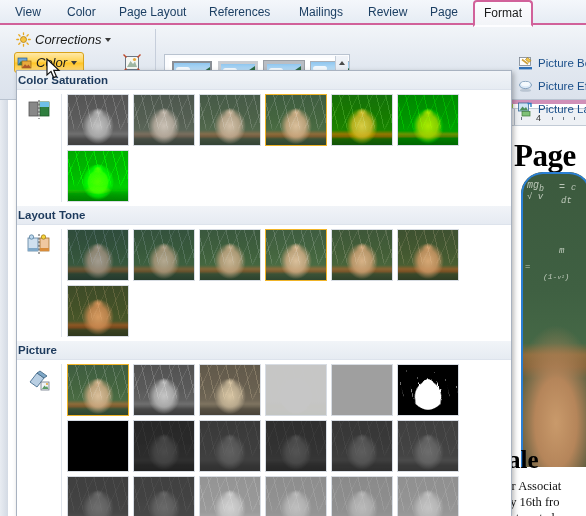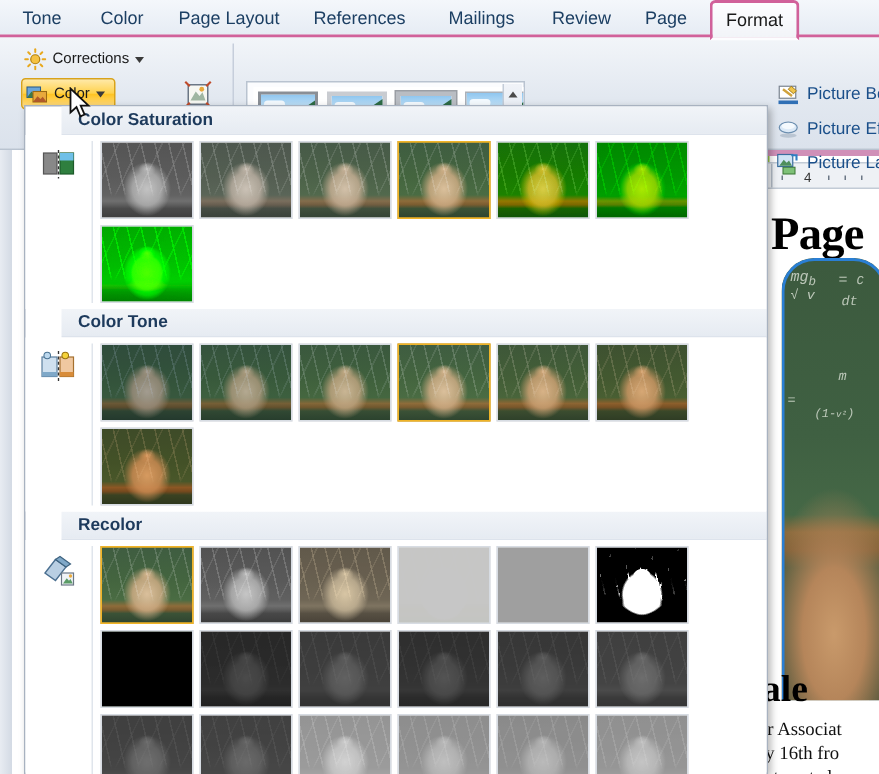--- a/index.html
+++ b/index.html
@@ -90,22 +90,22 @@
 
   .ribbon-body {
     position:absolute; left:0; top:25px; width:586px; height:75px;
     background:linear-gradient(180deg,#f2f5f9 0%,#e2e8f0 55%,#dbe2ec 100%);
     border-bottom:1px solid #b9c3d0;
   }
   .grp-sep { position:absolute; top:4px; width:1px; height:64px; background:#c6cedb; }
 
   .rb-btn {
     position:absolute; height:21px; line-height:21px;
-    padding:0 4px 0 2px; font-size:10px; color:#1a1a1a;
-    white-space:nowrap; display:flex; align-items:center; gap:4px;
+    padding:0 4px 0 2px; font-size:13px; color:#1a1a1a;
+    white-space:nowrap; display:flex; align-items:center; gap:4px;font-style:italic;
   }
   .rb-btn.active {
     background:linear-gradient(180deg,#ffe9a8 0%,#ffd24d 48%,#ffc423 52%,#ffdf8e 100%);
     border:1px solid #d9a31a; border-radius:3px;
   }
   .rb-ico { width:15px; height:15px; display:inline-block; position:relative; flex:none; }
   .caret-d { width:0;height:0;border-left:3px solid transparent;border-right:3px solid transparent;border-top:4px solid #3a3a3a; display:inline-block; }
 
   .sq-btn { position:absolute; width:22px; height:21px; }
 
@@ -151,21 +151,21 @@
     position:absolute; left:16px; top:70px; width:496px; height:446px;
     background:#ffffff;
     border:1px solid #a8b2c0;
     box-shadow:2px 2px 5px rgba(0,0,0,.28);
     z-index:20;
   }
   .sec-head {
     height:19px; line-height:19px;
     background:linear-gradient(180deg,#f1f4f8 0%,#e6ebf2 100%);
     border-bottom:1px solid #dde3ec;
-    padding-left:11px; font-size:11.5px; font-weight:bold; color:#1d3a5c;margin-left:24px;
+    padding-left:1px; font-size:11.5px; font-weight:bold; color:#1d3a5c;
   }
   .gal {
     position:relative; background:#fff; padding:4px 0 4px 0;
     display:flex;
   }
   .gal-icon-col {
     width:45px; flex:none; position:relative;
     border-right:1px solid #e0e5ec;
   }
   .gal-grid { flex:1; display:flex; flex-wrap:wrap; gap:4px; padding-left:5px; }
@@ -241,21 +241,21 @@
     <div>ry 16th fro</div>
     <div>interested</div>
   </div>
 </div>
 
 <div class="vsep-left"></div>
 
 <div id="ribbon">
 
   <div class="tabstrip">
-    <div class="tab" style="left:6px;">Tone</div>
+    <div class="tab" style="left:6px;">View</div>
     <div class="tab" style="left:58px;">Color</div>
     <div class="tab" style="left:200px;">References</div>
     <div class="tab" style="left:110px;">Page Layout</div>
     <div class="tab" style="left:359px;">Review</div>
     <div class="tab" style="left:290px;">Mailings</div>
     <div class="tab" style="left:421px;">Page</div>
     <div class="tab active" style="left:473px;">Format</div>
   </div>
 
   <div class="ribbon-body">
@@ -437,21 +437,21 @@
           <div class="tex" style="filter: saturate(5);">
             <div class="ph">
               <div class="marks"></div>
             </div>
             <div class="ov" style="background:linear-gradient(115deg, rgba(90,200,20,0.51) 0%, rgba(40,160,10,0.44999999999999996) 100%);mix-blend-mode:color;"></div>
           </div>
         </div>
       </div>
   </div>
 
-  <div class="sec-head">Color Tone</div>
+  <div class="sec-head">Layout Tone</div>
   <div class="gal">
     <div class="gal-icon-col">
       <svg width="24" height="22" viewBox="0 0 24 22" style="position:absolute;left:10px;top:5px;">
         <rect x="1" y="4" width="10" height="13" fill="#cfe0ef" stroke="#5b7f9e" stroke-width="0.8"></rect>
         <rect x="13" y="4" width="9" height="13" fill="#f0c8a0" stroke="#a5702f" stroke-width="0.8"></rect>
         <circle cx="4.5" cy="3" r="2.2" fill="#bcd8ee" stroke="#4b7494" stroke-width="0.7"></circle>
         <circle cx="16.5" cy="3" r="2.2" fill="#f5d33a" stroke="#9a7410" stroke-width="0.7"></circle>
         <line x1="12" y1="0" x2="12" y2="21" stroke="#333" stroke-width="0.9" stroke-dasharray="2,1.6"></line>
         <rect x="1" y="14" width="10" height="3" fill="#7fa8c8"></rect>
         <rect x="13" y="14" width="9" height="3" fill="#d88c3a"></rect>
@@ -510,21 +510,21 @@
           <div class="tex">
             <div class="ph">
               <div class="marks"></div>
             </div>
             <div class="ov" style="background:rgba(245,130,10,0.40);mix-blend-mode:multiply;"></div>
           </div>
         </div>
       </div>
   </div>
 
-  <div class="sec-head">Recolor</div>
+  <div class="sec-head">Picture</div>
   <div class="gal">
     <div class="gal-icon-col">
       <svg width="22" height="22" viewBox="0 0 22 22" style="position:absolute;left:11px;top:6px;">
         <path d="M2 12 L9 3 l7 5 l-7 9 z" fill="#b9cfe3" stroke="#4a6f90" stroke-width="0.9"></path>
         <path d="M9 3 l3-2 l7 5 l-3 2 z" fill="#7fa8c8" stroke="#3d627f" stroke-width="0.8"></path>
         <rect x="13" y="12" width="8" height="8" fill="#f0f3f7" stroke="#6b7785" stroke-width="0.8"></rect>
         <path d="M14 19 L16.5 15.5 L18 17.2 L19 16 L20.5 19 Z" fill="#5a9b66"></path>
         <circle cx="19" cy="14" r="1.1" fill="#e8a93c"></circle>
       </svg>
     </div>

